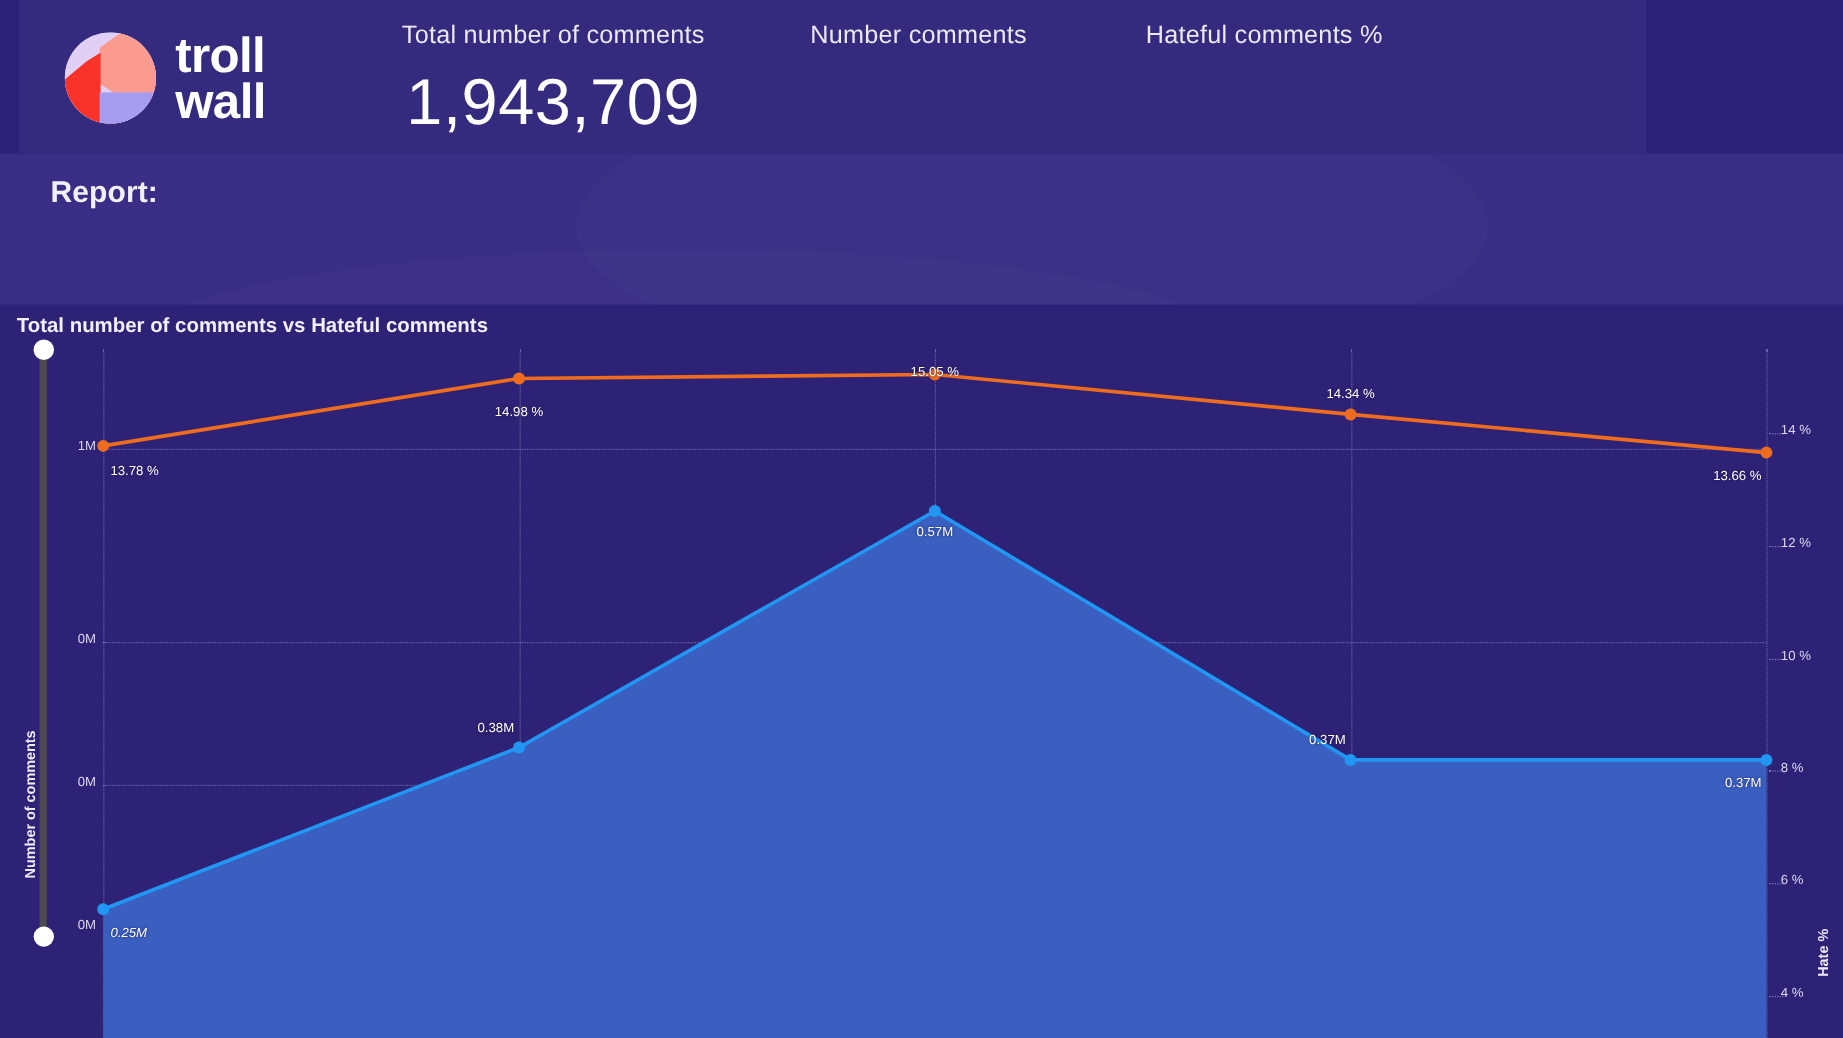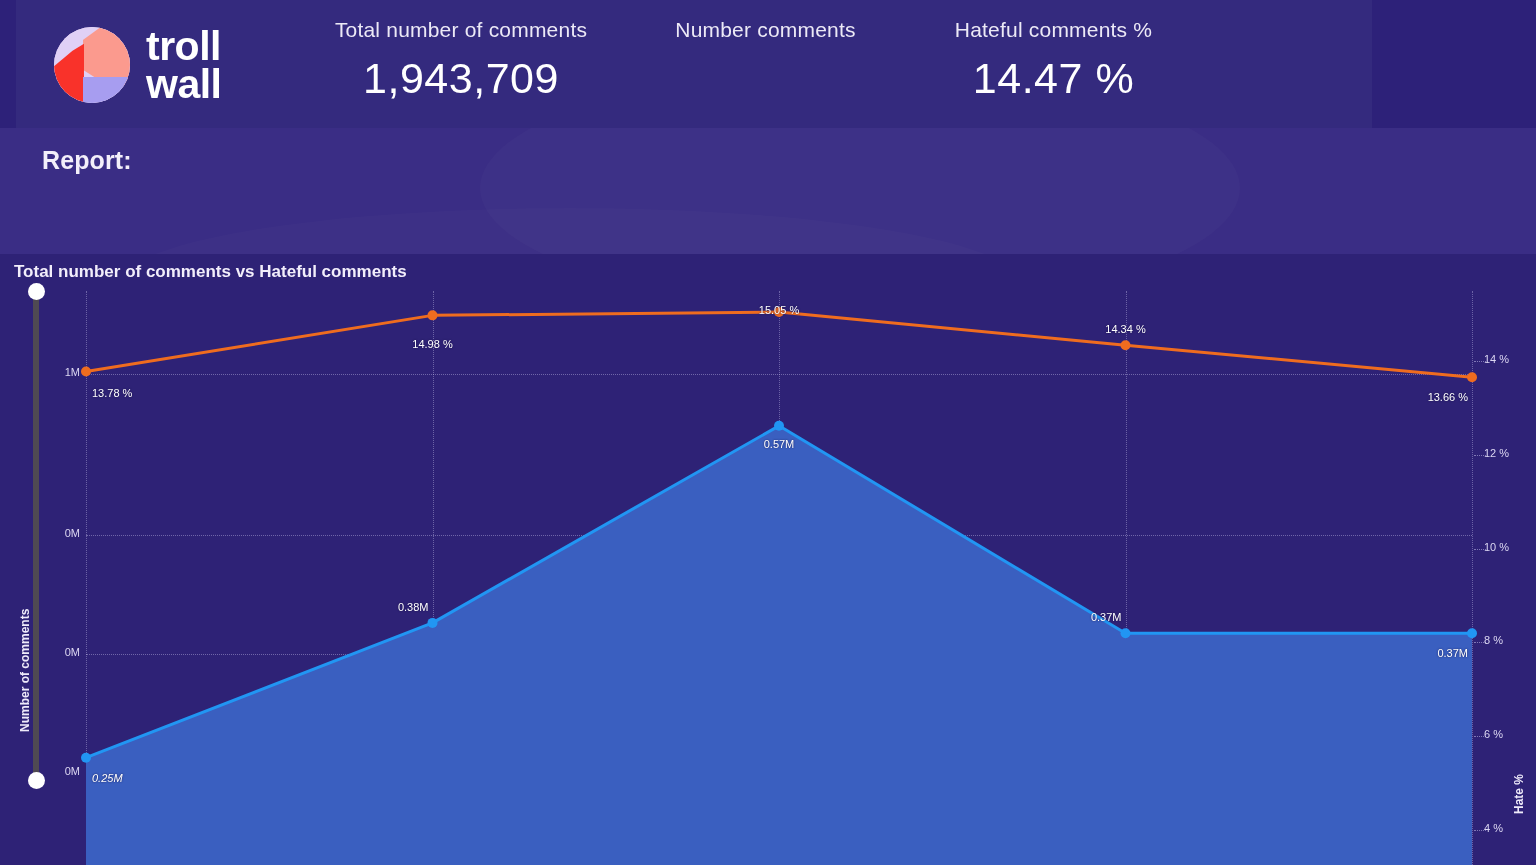--- a/index.html
+++ b/index.html
@@ -72,21 +72,21 @@
     text-align: center;
   }
   .stat-label {
     font-size: 21px;
     color: #ece9f6;
     font-weight: normal;
     letter-spacing: 0.2px;
   }
   .stat-value {
     margin-top: 12px;
-    font-size: 43px;
+    font-size: 54px;
     color: #ffffff;
     letter-spacing: 0.5px;
   }
   #stat-total { left: 300px; width: 290px; }
   #stat-hateful { left: 612px; width: 275px; }
   #stat-pct { left: 905px; width: 265px; }
 
   
   .report-band {
     position: absolute;
@@ -257,21 +257,20 @@
     <div class="stat-label">Total number of comments</div>
     <div class="stat-value">1,943,709</div>
   </div>
 
   <div class="stat" id="stat-hateful">
     <div class="stat-label">Number comments</div>
   </div>
 
   <div class="stat" id="stat-pct">
     <div class="stat-label">Hateful comments %</div>
-    <div class="stat-value">14.47 %</div>
   </div>
 </div>
 
 <div class="report-band">
   <div class="swirl"></div>
   <div class="swirl2"></div>
   <div class="report-line" id="report-label">Report:</div>
 </div>
 
 <div class="chart-panel">

